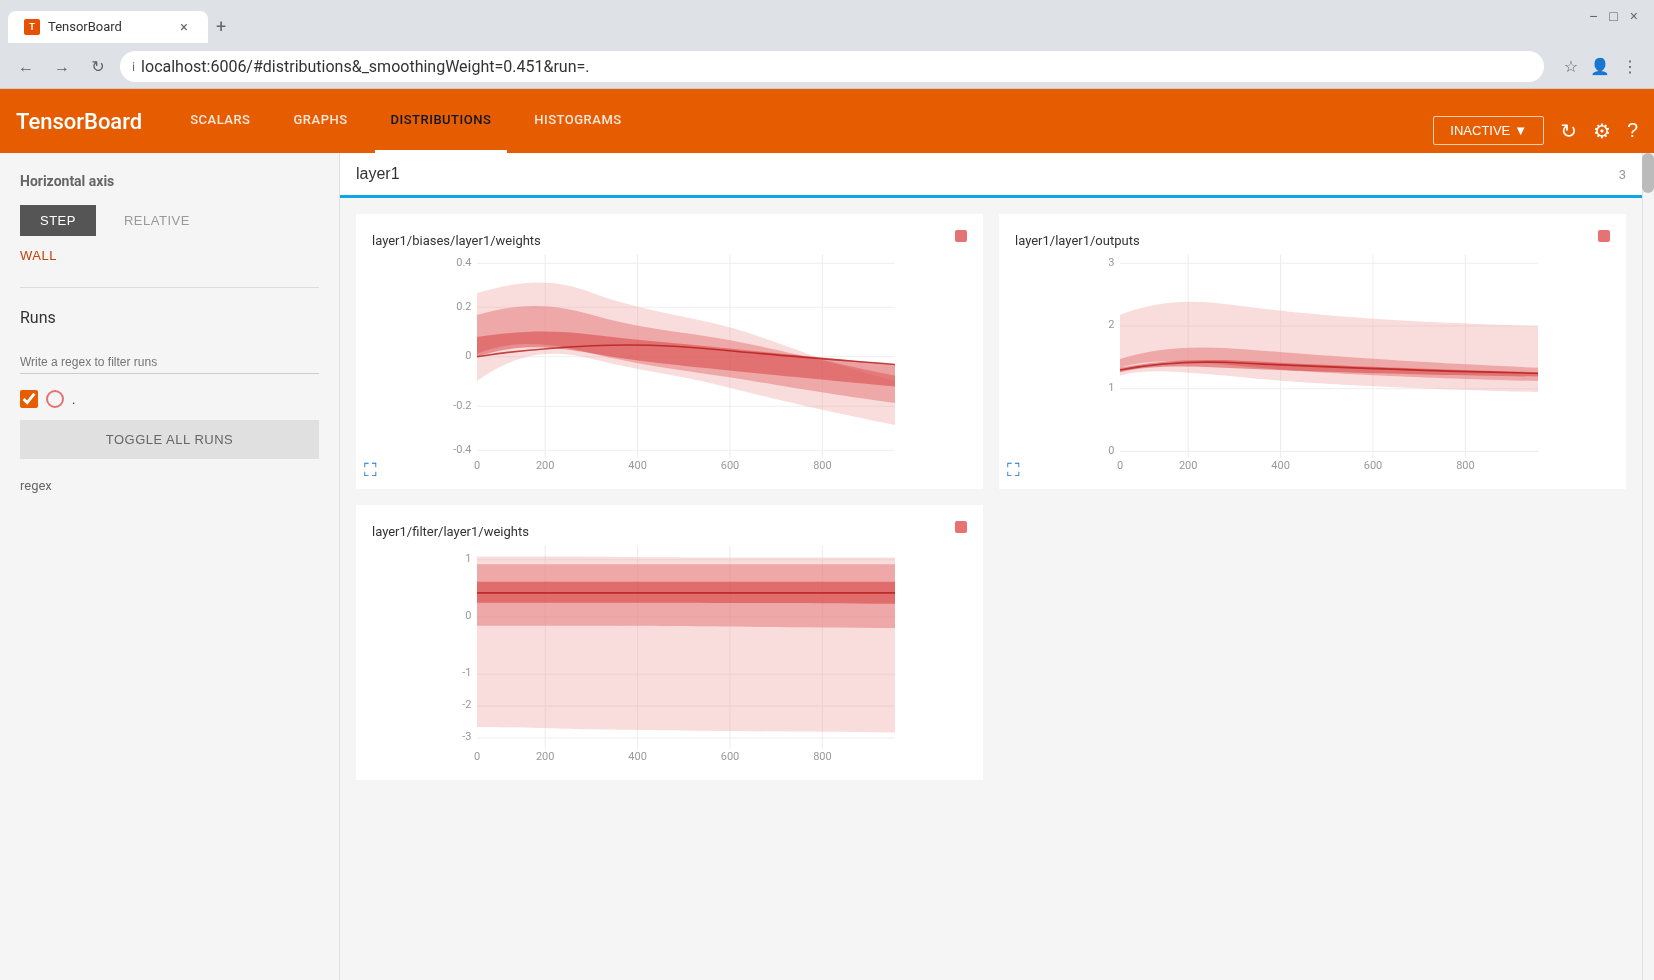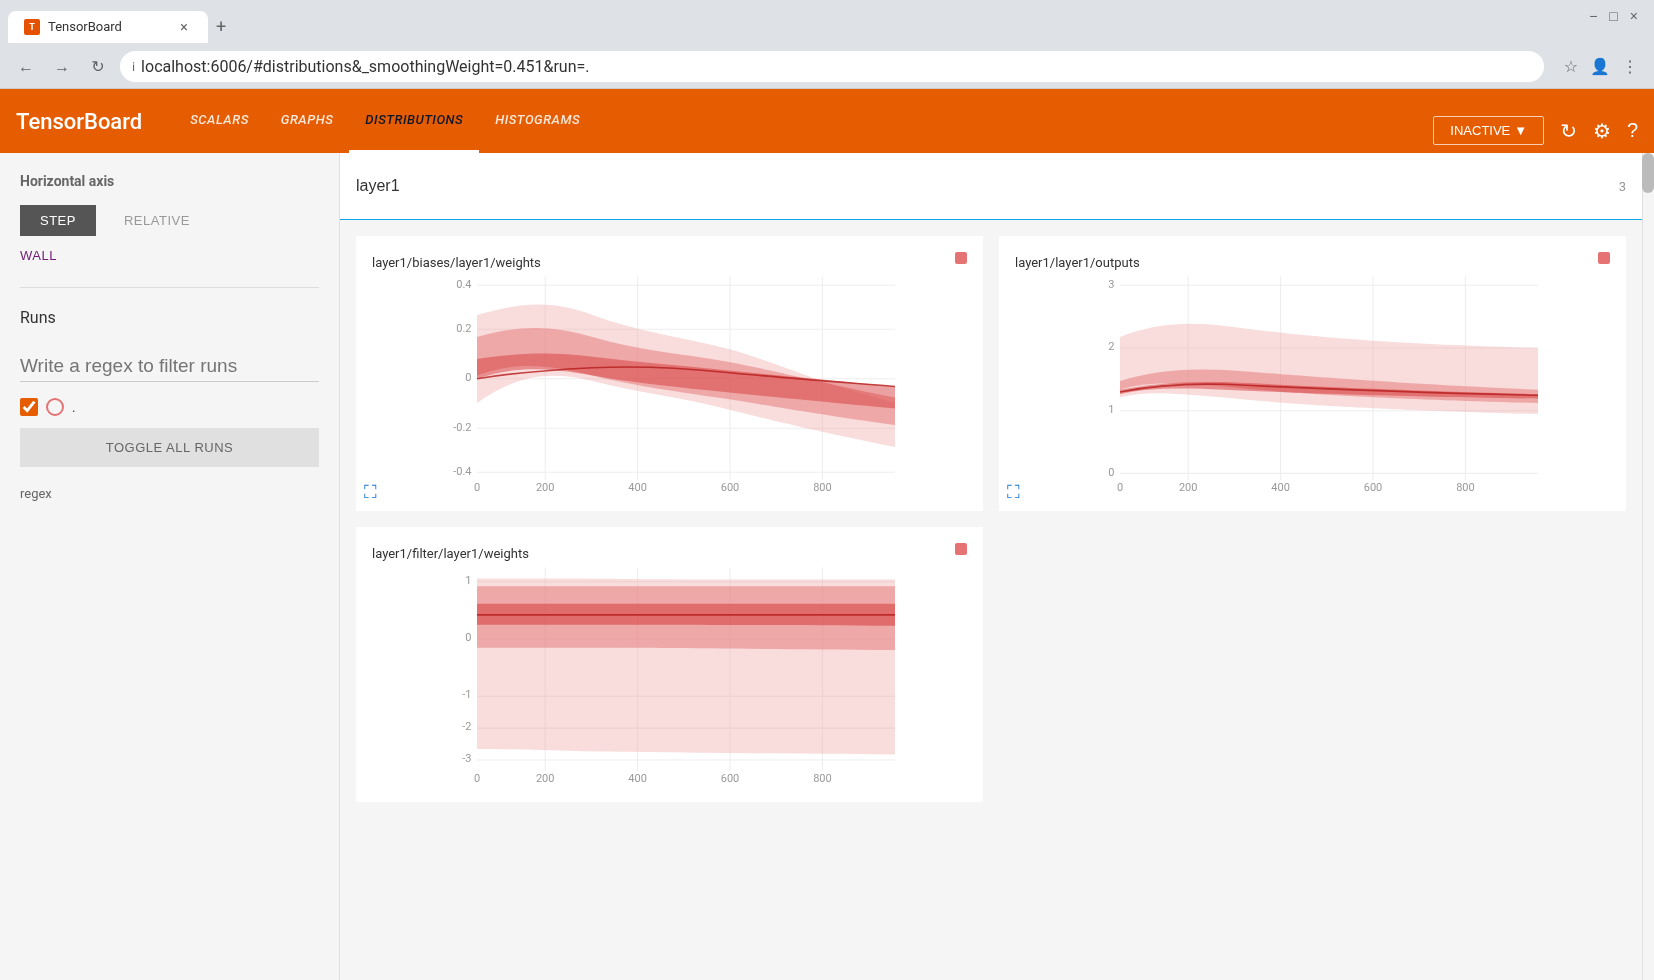--- a/index.html
+++ b/index.html
@@ -48,21 +48,21 @@
 
     
     .app { display: flex; flex-direction: column; height: calc(100vh - 82px); }
     
     
     .top-nav {
       background: #e65c00; padding: 0 16px;
       display: flex; align-items: center; gap: 32px; height: 64px;
     }
     .logo { color: white; font-size: 22px; font-weight: 500; }
-    .nav-links { display: flex; gap: 0; font-style: italic; }
+    .nav-links { display: flex; gap: 11px; }
     .nav-link {
       color: rgba(255,255,255,0.85); font-size: 13px; font-weight: 500;
       padding: 0 16px; height: 64px; display: flex; align-items: center;
       letter-spacing: 0.5px; cursor: pointer; text-transform: uppercase;
       border-bottom: 3px solid transparent; position: relative;
     }
     .nav-link.active {
       color: #0f172a; border-bottom: 3px solid white;
     }
     .nav-right { margin-left: auto; display: flex; align-items: center; gap: 16px; margin-top: 19px; }
@@ -82,43 +82,43 @@
       padding: 20px; overflow-y: auto; flex-shrink: 0;
     }
     .sidebar-section-title { font-size: 14px; color: #666; margin-bottom: 16px; font-weight: 700; }
     .axis-buttons { display: flex; gap: 8px; margin-bottom: 8px; }
     .axis-btn {
       padding: 8px 20px; border: none; cursor: pointer; font-size: 13px;
       font-weight: 500; letter-spacing: 0.5px;
     }
     .axis-btn.active { background: #555; color: white; }
     .axis-btn.inactive { background: transparent; color: #999; }
-    .wall-btn { background: transparent; border: none; color: #701a75; font-size: 13px; font-weight: 500; cursor: pointer; letter-spacing: 0.5px; padding: 4px 0; text-align: center; }
+    .wall-btn { background: transparent; border: none; color: #c2410c; font-size: 13px; font-weight: 500; cursor: pointer; letter-spacing: 0.5px; padding: 4px 0; text-align: center; }
     .divider { border: none; border-top: 1px solid #ddd; margin: 20px 0; }
     .runs-title { font-size: 16px; color: #333; margin-bottom: 24px; font-weight: 400; }
     .regex-input {
       width: 100%; border: none; border-bottom: 1px solid #ccc;
-      background: transparent; padding: 4px 0; font-size: 19px; color: #333; outline: none;
+      background: transparent; padding: 4px 0; font-size: 12px; color: #333; outline: none;
       margin-bottom: 16px;
     }
     .run-item { display: flex; align-items: center; gap: 8px; margin-bottom: 12px; }
     .checkbox { width: 18px; height: 18px; accent-color: #e65c00; cursor: pointer; }
     .run-dot { width: 18px; height: 18px; border-radius: 50%; border: 2px solid #e57373; background: transparent; }
     .run-label { font-size: 13px; color: #333; }
     .toggle-all-btn {
       width: 100%; padding: 12px; background: #e0e0e0; border: none;
       font-size: 13px; font-weight: 500; color: #666; cursor: pointer;
       letter-spacing: 0.5px; margin-bottom: 16px;
     }
     .logs-label { font-size: 13px; color: #666; }
 
     
     .content-area { flex: 1; display: flex; flex-direction: column; overflow: hidden; }
     .search-bar {
-      padding: 24px 16px; background: white; border-bottom: 1px solid #0ea5e9;
+      padding: 12px 16px; background: white; border-bottom: 3px solid #0ea5e9;
       display: flex; align-items: center;
     }
     .search-input {
       flex: 1; border: none; outline: none; font-size: 16px; color: #333;
     }
     .search-count { color: #999; font-size: 13px; }
     .charts-area { flex: 1; overflow-y: auto; padding: 16px; }
     .charts-grid { display: grid; grid-template-columns: 1fr 1fr; gap: 16px; }
     .chart-card { background: white; padding: 16px; position: relative; }
     .chart-title { font-size: 13px; color: #333; margin-bottom: 8px; }

